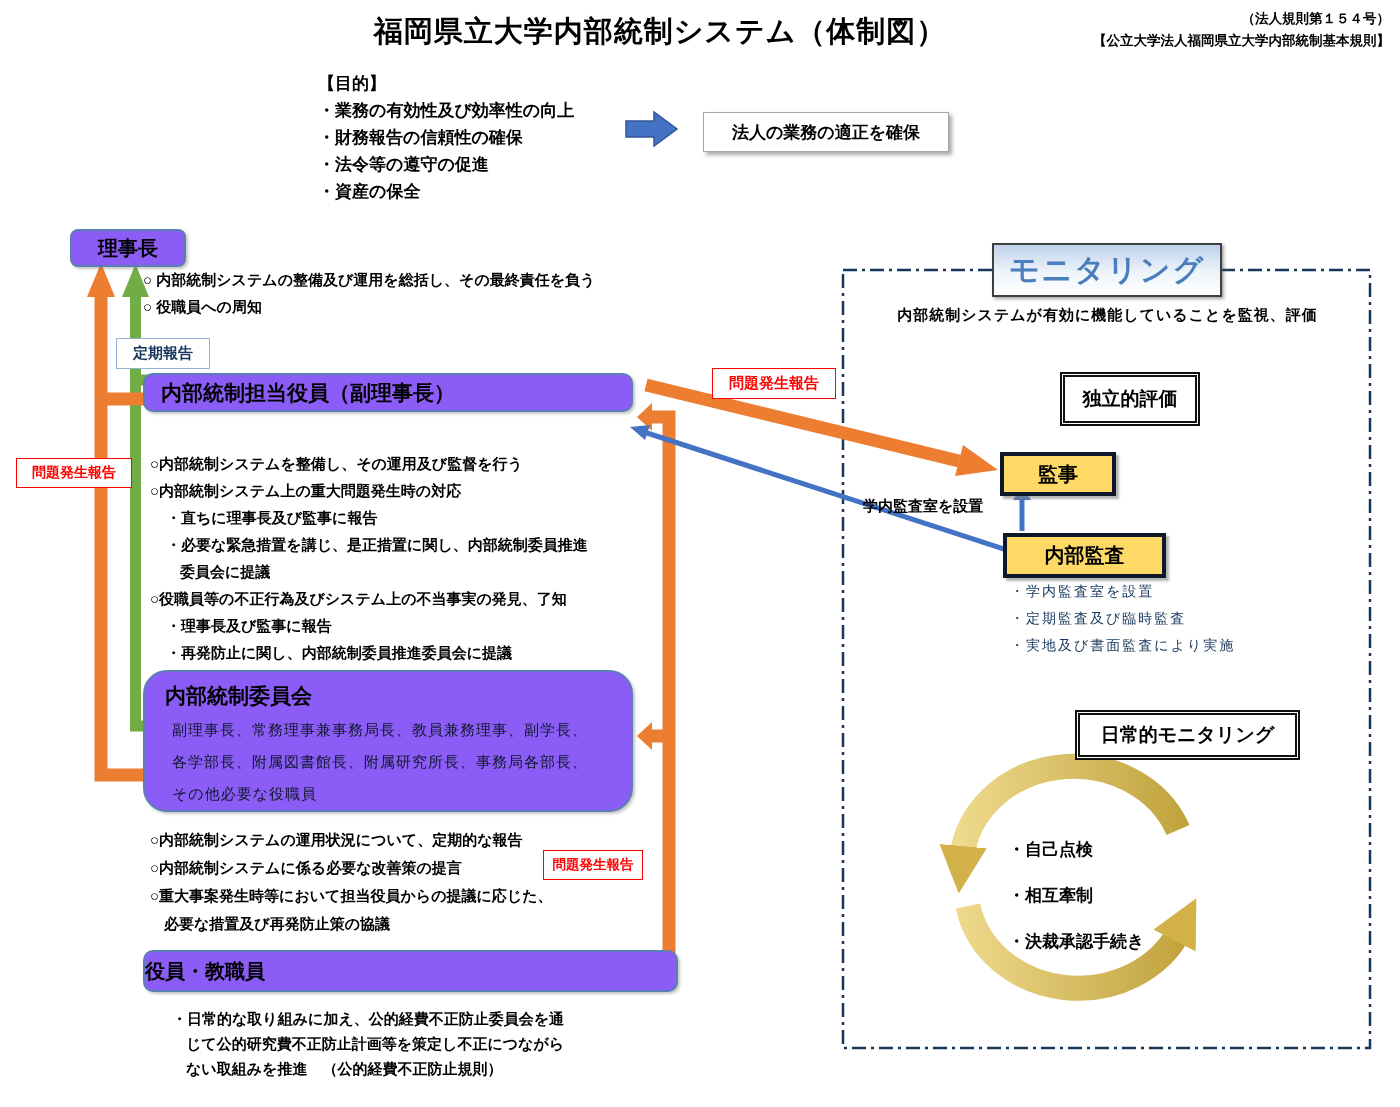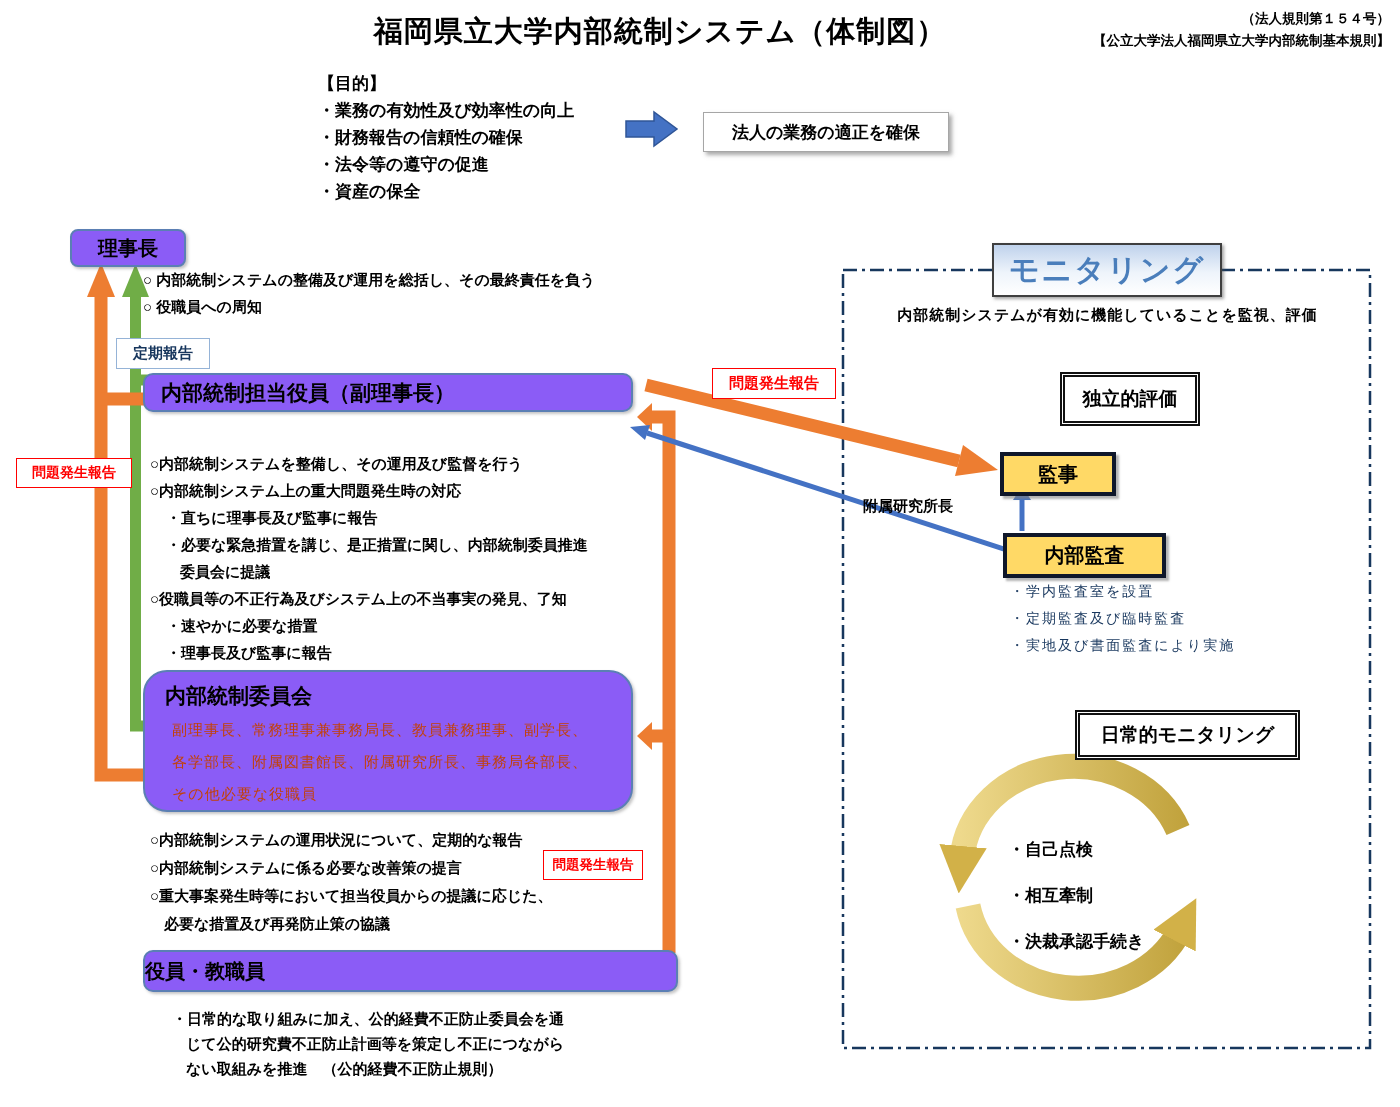--- a/index.html
+++ b/index.html
@@ -32,21 +32,21 @@
   .prob-bottom{left:543px;top:850px;width:98px;height:28px;font-size:13.5px;}
 
   .officer{left:143px;top:373px;width:490px;height:39px;border-radius:10px;
     display:flex;align-items:center;font-size:21px;font-weight:bold;padding-left:16px;box-sizing:border-box;}
   .obullets{left:150px;top:421px;font-size:15px;font-weight:bold;line-height:27px;margin-top:29px;}
   .obullets .lv1{padding-left:16px;}
   .obullets .lv2{padding-left:30px;}
 
   .committee{left:143px;top:670px;width:490px;height:142px;border-radius:24px;box-sizing:border-box;}
   .committee-title{left:165px;top:682px;font-size:21px;font-weight:bold;}
-  .members{left:172px;top:714px;font-size:15px;color:#c2410c;line-height:32px;letter-spacing:1px;}
+  .members{left:172px;top:714px;font-size:15px;color:#0f172a;line-height:32px;letter-spacing:1px;}
   .cbullets{left:150px;top:826px;font-size:15px;font-weight:bold;line-height:28px;}
   .cbullets .lv1{padding-left:14px;}
 
   .staff{left:143px;top:950px;width:535px;height:42px;border-radius:10px;
     display:flex;align-items:center;font-size:20px;font-weight:bold;box-sizing:border-box;}
   .staffnote{left:172px;top:1006px;font-size:15px;font-weight:bold;line-height:25px;}
   .staffnote .lv1{padding-left:14px;}
 
   .auditresult{left:863px;top:497px;font-size:15px;font-weight:bold;}
 
@@ -128,31 +128,30 @@
   <div class="abs bluebox president z2">理事長</div>
   <div class="abs duties z2">
     <div>○ 内部統制システムの整備及び運用を総括し、その最終責任を負う</div>
     <div>○ 役職員への周知</div>
   </div>
 
   <div class="abs taglabel periodic z3">定期報告</div>
   <div class="abs taglabel redlabel prob-left z3">問題発生報告</div>
   <div class="abs taglabel redlabel prob-top z3">問題発生報告</div>
   <div class="abs taglabel redlabel prob-bottom z3">問題発生報告</div>
-  <div class="abs auditresult z2">附属研究所長</div>
+  <div class="abs auditresult z2">学内監査室を設置</div>
 
   <div class="abs bluebox officer z2">内部統制担当役員（副理事長）</div>
   <div class="abs obullets z2">
     <div class="lv0">○内部統制システムを整備し、その運用及び監督を行う</div>
     <div class="lv0">○内部統制システム上の重大問題発生時の対応</div>
     <div class="lv1">・直ちに理事長及び監事に報告</div>
     <div class="lv1">・必要な緊急措置を講じ、是正措置に関し、内部統制委員推進</div>
     <div class="lv2">委員会に提議</div>
     <div class="lv0">○役職員等の不正行為及びシステム上の不当事実の発見、了知</div>
-    <div class="lv1">・速やかに必要な措置</div>
     <div class="lv1">・理事長及び監事に報告</div>
     <div class="lv1">・再発防止に関し、内部統制委員推進委員会に提議</div>
   </div>
 
   <div class="abs bluebox committee z2"></div>
   <div class="abs committee-title z2">内部統制委員会</div>
   <div class="abs members z2">
     <div>副理事長、常務理事兼事務局長、教員兼務理事、副学長、</div>
     <div>各学部長、附属図書館長、附属研究所長、事務局各部長、</div>
     <div>その他必要な役職員</div>

